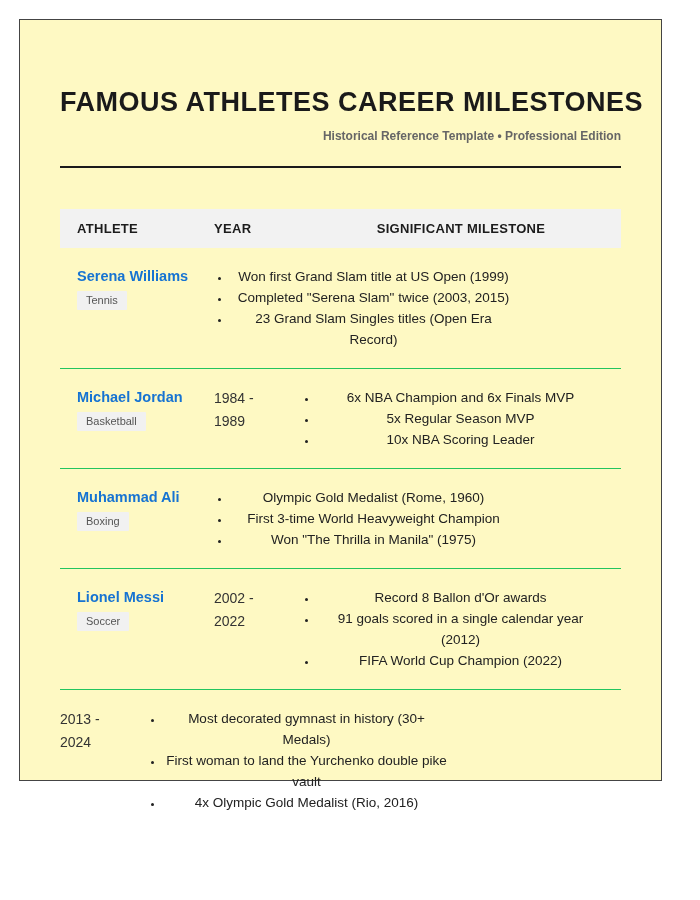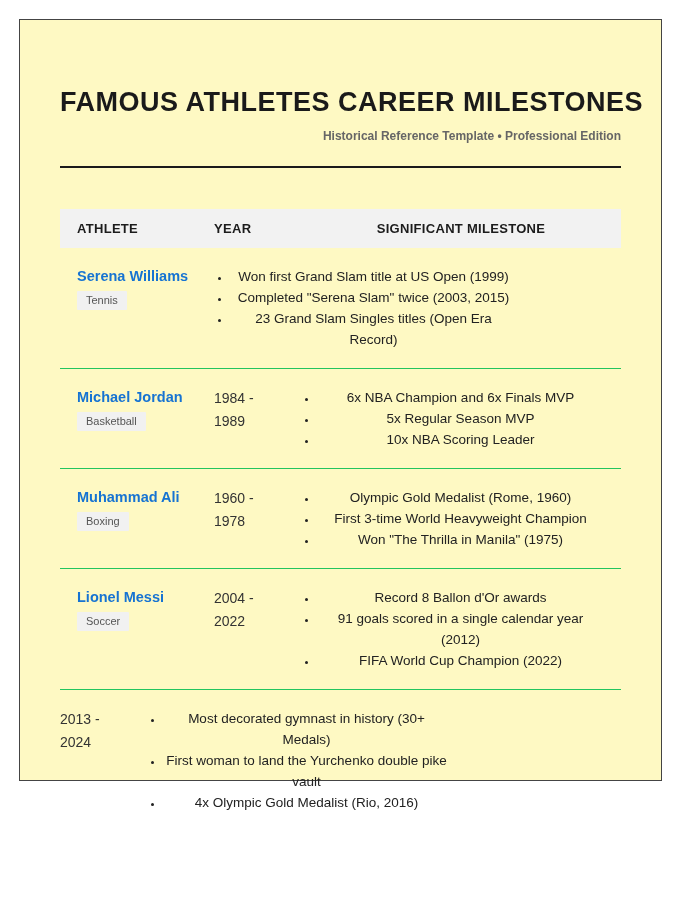--- a/index.html
+++ b/index.html
@@ -144,39 +144,36 @@
               <li>10x NBA Scoring Leader</li>
             </ul>
     </div>
   </div>
 
   <div class="trow">
     <div class="col-athlete">
       <div class="athlete-name">Muhammad Ali</div>
       <span class="sport-badge">Boxing</span>
     </div>
-    <div class="col-year">
-      <div class="year-text">1960 - 1978</div>
-    </div>
     <div class="col-milestone">
       <ul class="milestone-list">
               <li>Olympic Gold Medalist (Rome, 1960)</li>
               <li>First 3-time World Heavyweight Champion</li>
               <li>Won "The Thrilla in Manila" (1975)</li>
             </ul>
     </div>
   </div>
 
   <div class="trow">
     <div class="col-athlete">
       <div class="athlete-name">Lionel Messi</div>
       <span class="sport-badge">Soccer</span>
     </div>
     <div class="col-year">
-      <div class="year-text">2004 - 2022</div>
+      <div class="year-text">2002 - 2022</div>
     </div>
     <div class="col-milestone">
       <ul class="milestone-list">
               <li>Record 8 Ballon d'Or awards</li>
               <li>91 goals scored in a single calendar year (2012)</li>
               <li>FIFA World Cup Champion (2022)</li>
             </ul>
     </div>
   </div>
 

